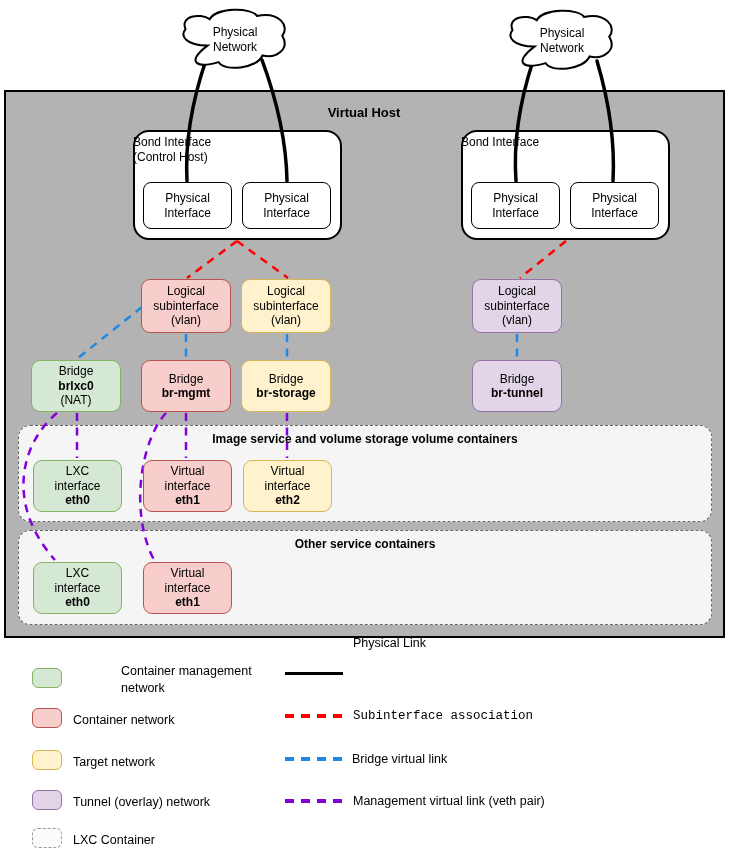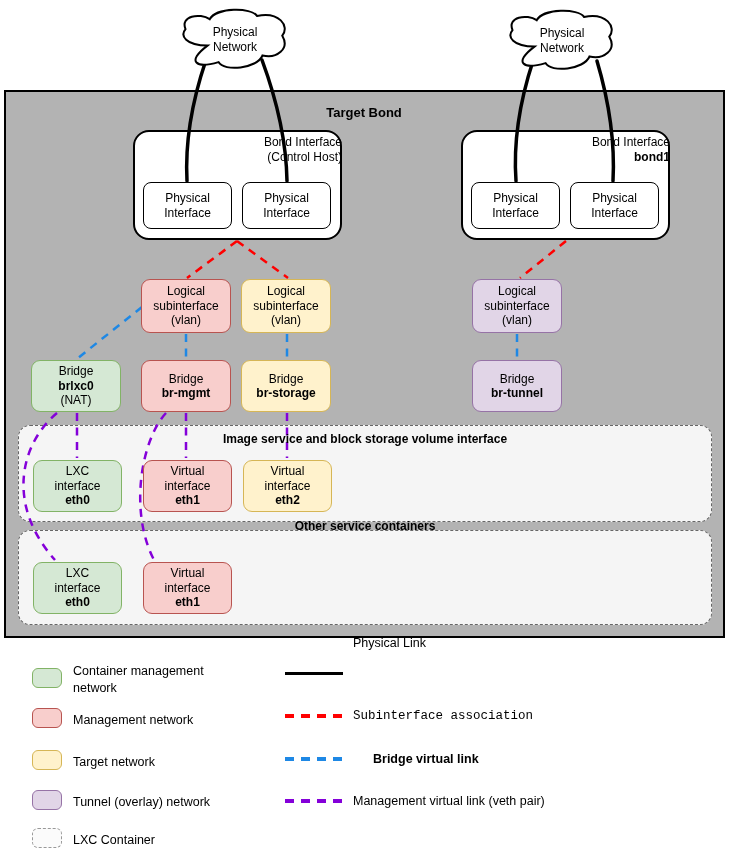--- a/index.html
+++ b/index.html
@@ -30,21 +30,21 @@
     justify-content:center; text-align:center; font-size:12px; line-height:14.5px;
     border-radius:9px; box-sizing:border-box;
   }
   .node span, .node b { display:block; white-space:nowrap; }
   .white  { background:#fff; border:1.5px solid #000; border-radius:8px; }
   .green  { background:var(--green-fill,#d5e8d4);  border:1.5px solid var(--green-stroke,#82b366); }
   .redbx  { background:var(--red-fill,#f8cecc);    border:1.5px solid var(--red-stroke,#b85450); }
   .yellow { background:var(--yellow-fill,#fff2cc); border:1.5px solid var(--yellow-stroke,#d6b656); }
   .purple { background:var(--purple-fill,#e1d5e7); border:1.5px solid var(--purple-stroke,#9673a6); }
 
-  .bond-title { position:absolute; width:209px; text-align:right; font-size:12px; line-height:15px; }
+  .bond-title { position:absolute; width:209px; text-align:left; font-size:12px; line-height:15px; }
   .bond-title span, .bond-title b { display:block; }
   .host-title { position:absolute; left:284px; top:105px; width:160px; text-align:center; font-weight:bold; font-size:13px; }
   .ctitle { position:absolute; left:18px; width:694px; text-align:center; font-weight:bold; font-size:12px; }
   .cloudlab { position:absolute; width:110px; text-align:center; font-size:12px; line-height:14.5px; }
   .cloudlab span { display:block; }
 
   .sw { position:absolute; left:32px; width:30px; height:20px; border-radius:6px; box-sizing:border-box; }
   .sw-lxc { background:#fbfbfb; border:1.5px dashed #999; }
   .leglab { position:absolute; left:73px; font-size:12.5px; line-height:17px; }
   .legline { position:absolute; left:285px; width:58px; }
@@ -107,38 +107,37 @@
 
     <div class="cloudlab" style="left:180px; top:25px;">
       <span>Physical</span>
       <span>Network</span>
     </div>
     <div class="cloudlab" style="left:507px; top:26px;">
       <span>Physical</span>
       <span>Network</span>
     </div>
 
-    <div class="host-title">Target Bond</div>
+    <div class="host-title">Virtual Host</div>
 
     <div class="bond-title" style="left:133px; top:135px;">
       <span>Bond Interface</span>
       <span>(Control Host)</span>
     </div>
     <div class="node white" style="left:143px; top:182px; width:89px; height:47px;">
       <span>Physical</span>
       <span>Interface</span>
     </div>
     <div class="node white" style="left:242px; top:182px; width:89px; height:47px;">
       <span>Physical</span>
       <span>Interface</span>
     </div>
 
     <div class="bond-title" style="left:461px; top:135px;">
       <span>Bond Interface</span>
-      <b>bond1</b>
     </div>
     <div class="node white" style="left:471px; top:182px; width:89px; height:47px;">
       <span>Physical</span>
       <span>Interface</span>
     </div>
     <div class="node white" style="left:570px; top:182px; width:89px; height:47px;">
       <span>Physical</span>
       <span>Interface</span>
     </div>
 
@@ -169,22 +168,22 @@
     </div>
     <div class="node yellow" style="left:241px; top:360px; width:90px; height:52px;">
       <span>Bridge</span>
       <b>br-storage</b>
     </div>
     <div class="node purple" style="left:472px; top:360px; width:90px; height:52px;">
       <span>Bridge</span>
       <b>br-tunnel</b>
     </div>
 
-    <div class="ctitle" style="top:432px;">Image service and block storage volume interface</div>
-    <div class="ctitle" style="top:519px;">Other service containers</div>
+    <div class="ctitle" style="top:432px;">Image service and volume storage volume containers</div>
+    <div class="ctitle" style="top:537px;">Other service containers</div>
 
     <div class="node green" style="left:33px; top:460px; width:89px; height:52px;">
       <span>LXC</span>
       <span>interface</span>
       <b>eth0</b>
     </div>
     <div class="node redbx" style="left:143px; top:460px; width:89px; height:52px;">
       <span>Virtual</span>
       <span>interface</span>
       <b>eth1</b>
@@ -200,39 +199,39 @@
       <span>interface</span>
       <b>eth0</b>
     </div>
     <div class="node redbx" style="left:143px; top:562px; width:89px; height:52px;">
       <span>Virtual</span>
       <span>interface</span>
       <b>eth1</b>
     </div>
 
     <div class="sw green" style="top:668px;"></div>
-    <div class="leglab" style="top:663px; width:170px;">Container management network</div>
+    <div class="leglab" style="top:663px; width:170px;margin-left:48px;">Container management network</div>
 
     <div class="sw redbx" style="top:708px;"></div>
-    <div class="leglab" style="top:712px;">Management network</div>
+    <div class="leglab" style="top:712px;">Container network</div>
 
     <div class="sw yellow" style="top:750px;"></div>
     <div class="leglab" style="top:754px;">Target network</div>
 
     <div class="sw purple" style="top:790px;"></div>
     <div class="leglab" style="top:794px;">Tunnel (overlay) network</div>
 
     <div class="sw sw-lxc" style="top:828px;"></div>
     <div class="leglab" style="top:832px;">LXC Container</div>
 
     <div class="legline solid-black" style="top:672px;"></div>
     <div class="leglab" style="left:353px; top:635px;">Physical Link</div>
 
     <div class="legline dash-red" style="top:714px;"></div>
     <div class="leglab" style="left:353px; top:708px;font-family:Liberation Mono, monospace;">Subinterface association</div>
 
     <div class="legline dash-blue" style="top:757px;"></div>
-    <div class="leglab" style="left:373px; top:751px;font-weight:bold;">Bridge virtual link</div>
+    <div class="leglab" style="left:352px; top:751px;">Bridge virtual link</div>
 
     <div class="legline dash-purple" style="top:799px;"></div>
     <div class="leglab" style="left:353px; top:793px;">Management virtual link (veth pair)</div>
   </div>
 </div>
 
 </body></html>

